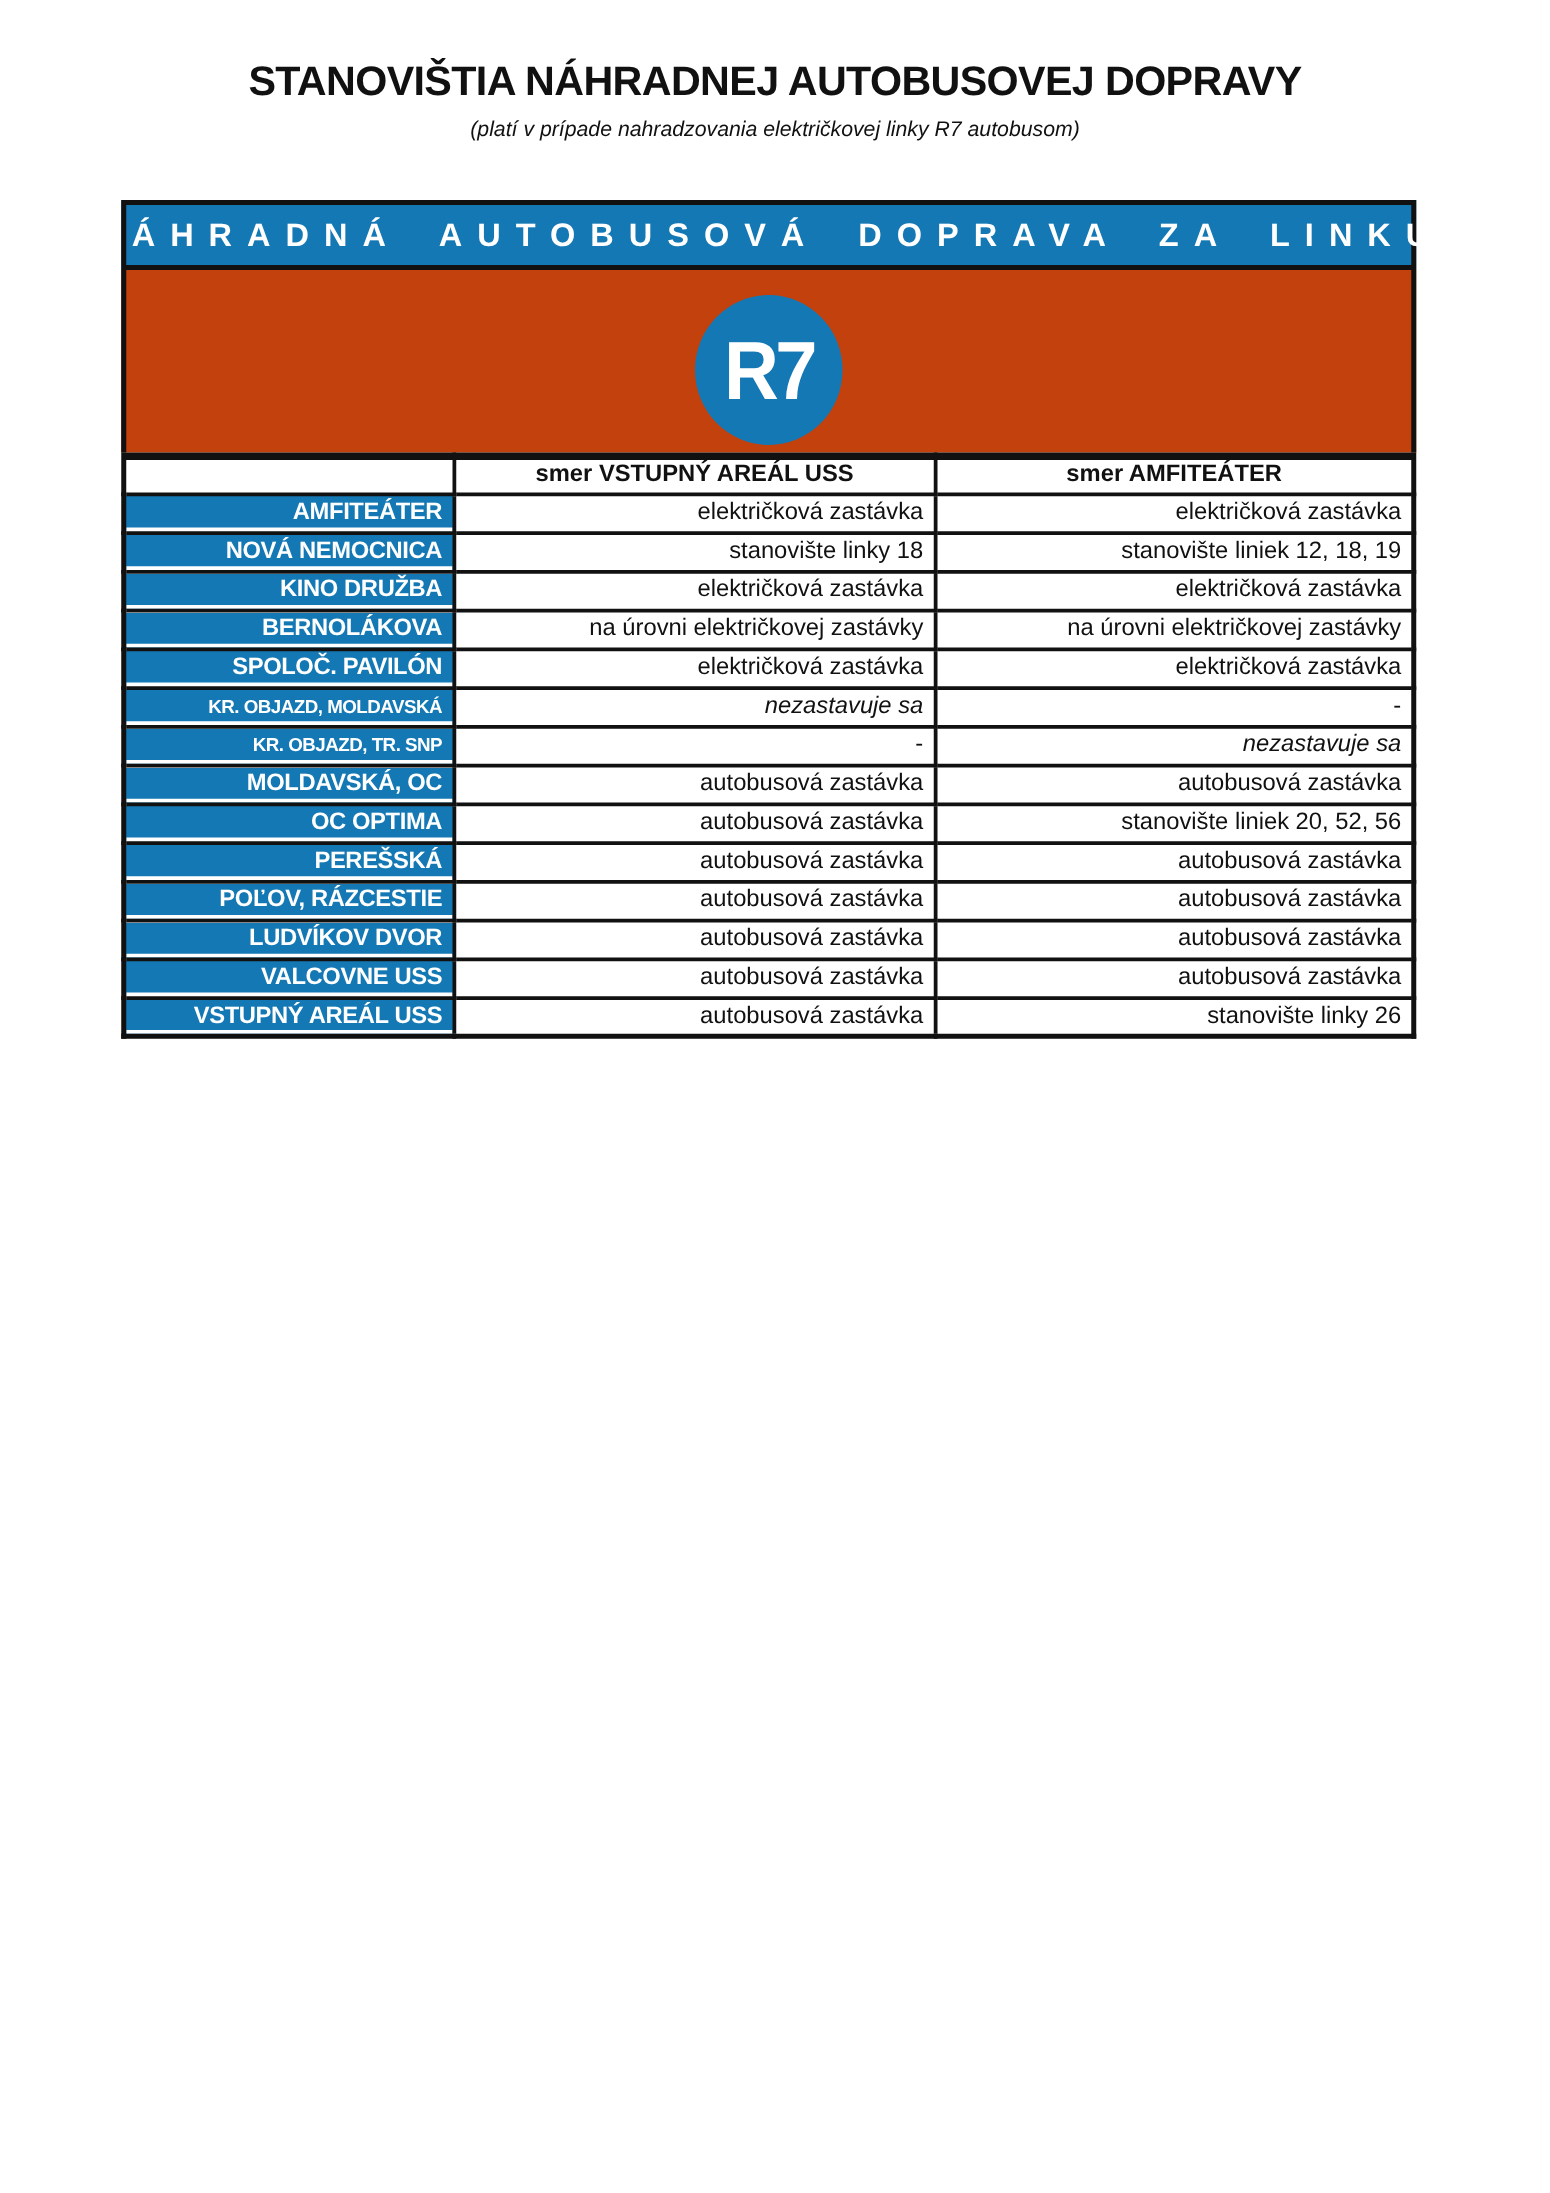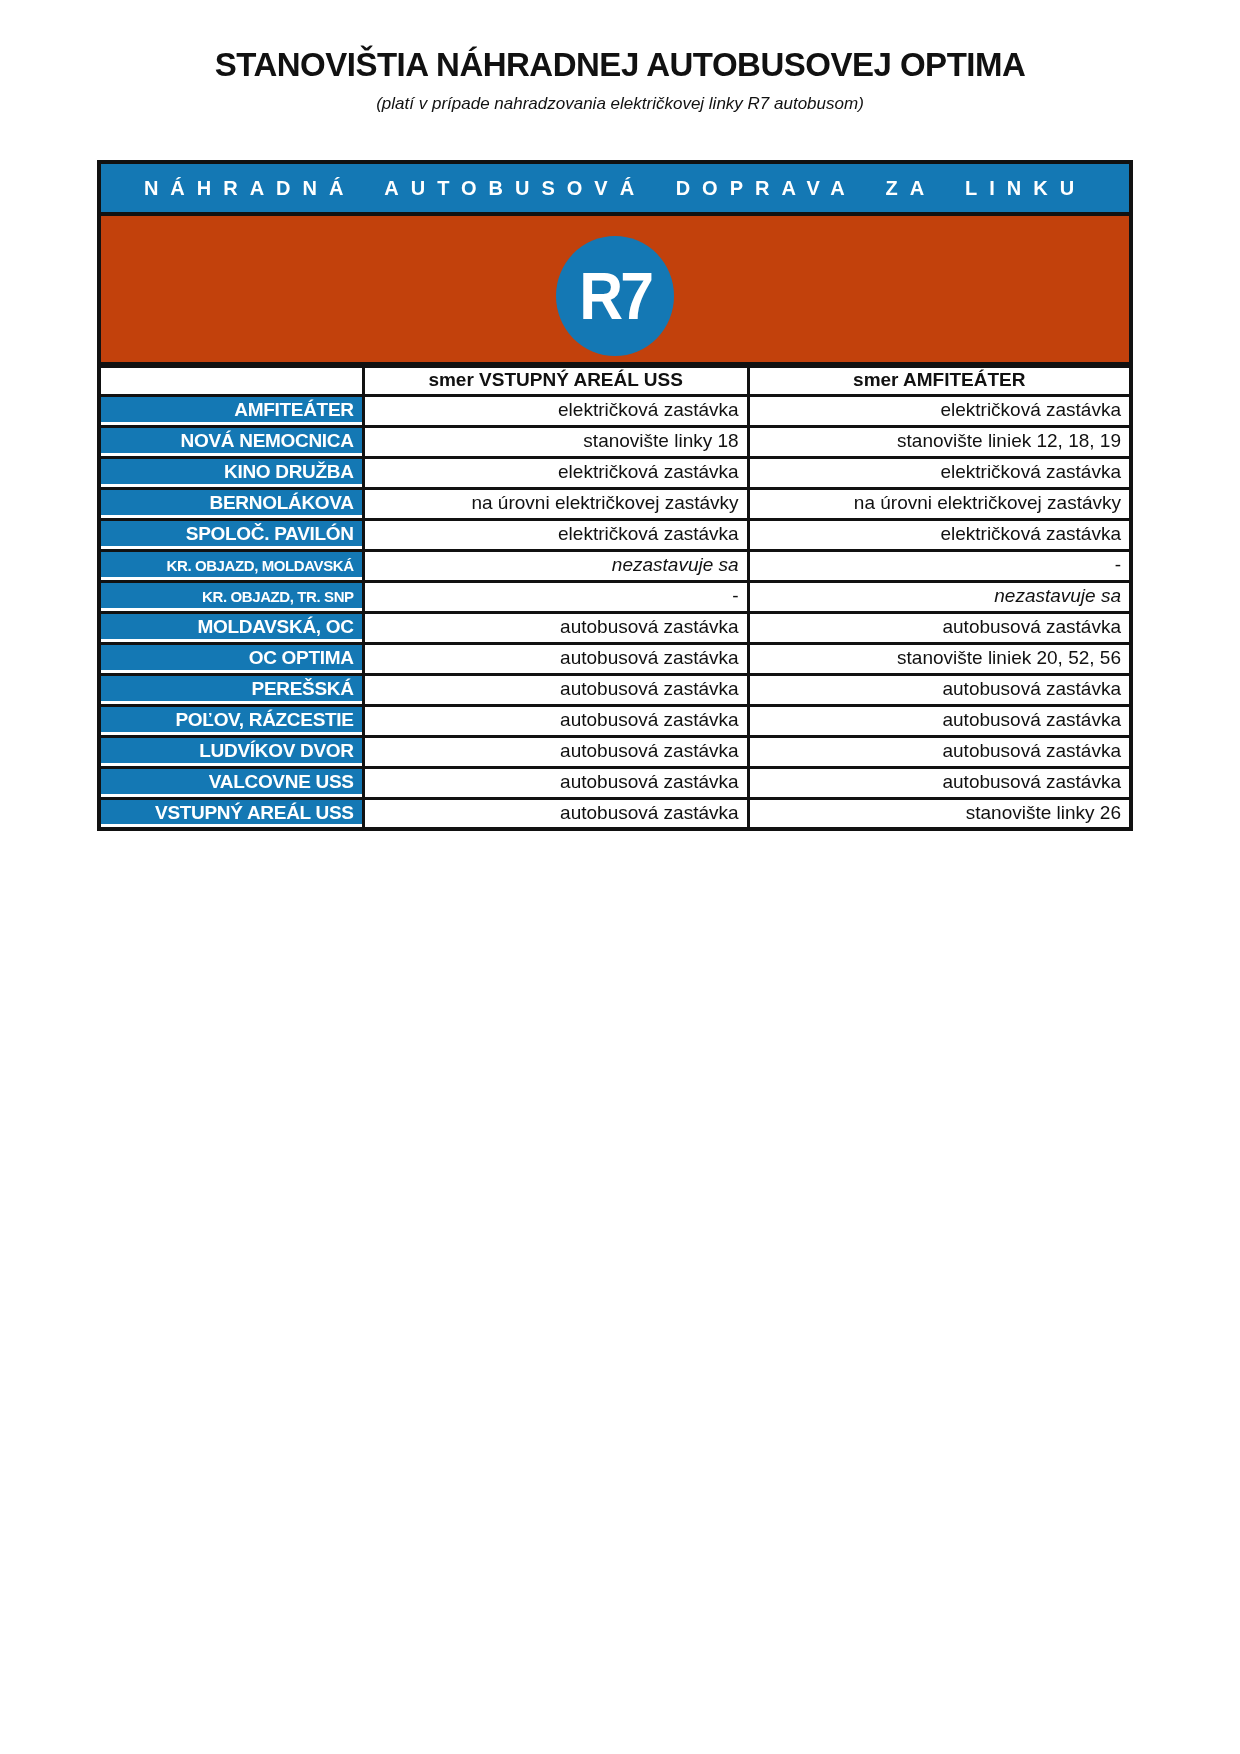--- a/index.html
+++ b/index.html
@@ -44,21 +44,21 @@
     border:4px solid var(--ink);
     background:var(--accent);
     height:56px;
     display:flex;
     align-items:center;
     justify-content:center;
   }
   .banner span{
     color:#ffffff;
     font-weight:700;
-    font-size:20px;
+    font-size:26px;
     letter-spacing:12px;
     word-spacing:12px;
     white-space:nowrap;
   }
   .logo-box{
     border-left:4px solid var(--ink);
     border-right:4px solid var(--ink);
     background:#c2410c;
     height:146px;
     display:flex;
@@ -126,21 +126,21 @@
     color:#111;
   }
   td.dir-cell.center{text-align:right;padding-left:32px;}
   td.dir-cell.italic{font-style:italic;}
 </style>
 </head>
 <body>
 
 <div class="page">
 
-  <h1 class="doc-title">STANOVIŠTIA NÁHRADNEJ AUTOBUSOVEJ OPTIMA</h1>
+  <h1 class="doc-title">STANOVIŠTIA NÁHRADNEJ AUTOBUSOVEJ DOPRAVY</h1>
 
   <div class="doc-subtitle">(platí v prípade nahradzovania električkovej linky R7 autobusom)</div>
 
   <div class="content">
 
     <div class="banner">
       <span>NÁHRADNÁ AUTOBUSOVÁ DOPRAVA ZA LINKU</span>
     </div>
 
     <div class="logo-box">

